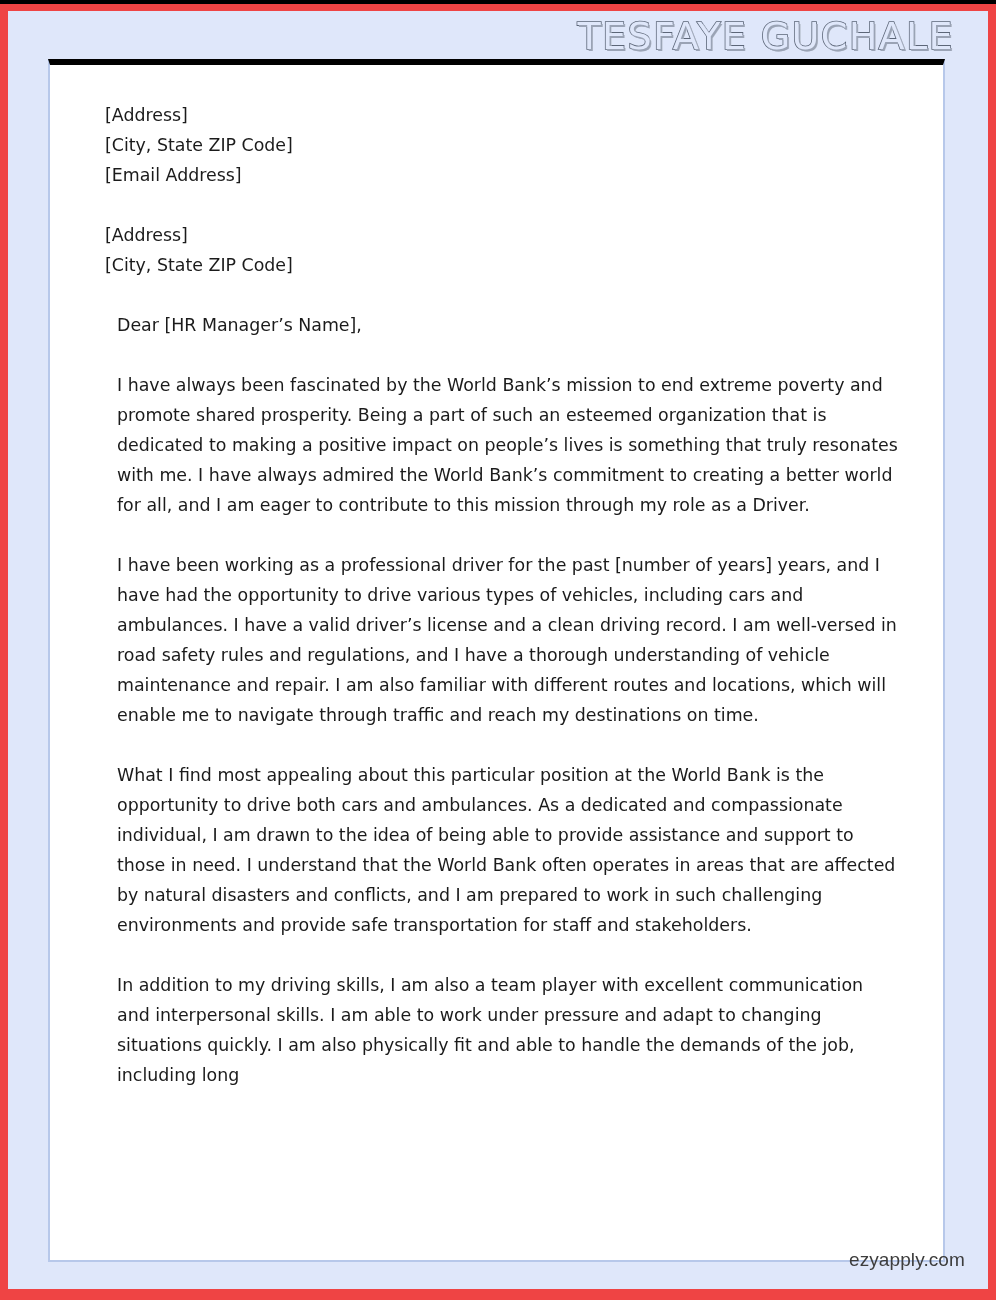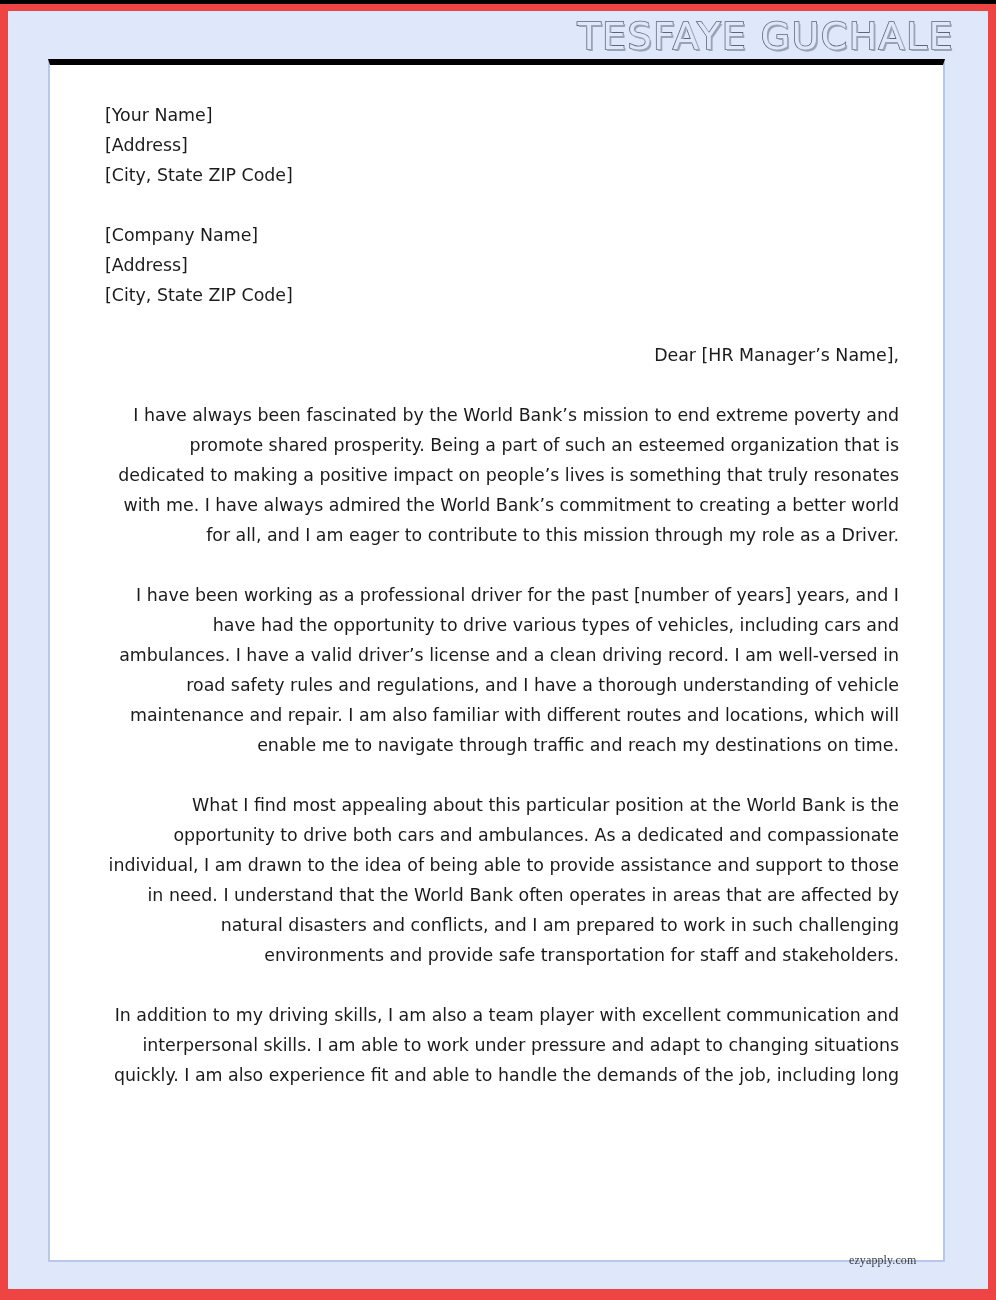--- a/index.html
+++ b/index.html
@@ -93,31 +93,31 @@
   .addr-line {
     white-space: nowrap;
   }
   .block {
     margin: 0 0 30px 0;
   }
   .block:last-child {
     margin-bottom: 0;
   }
   p.para {
-    margin: 0 0 30px 0;
-    text-align: right;
+    margin: 0 0 30px 12px;
+    text-align: left;
   }
 
   
   .watermark {
     position: absolute;
     left: 841px;
     top: 1241px;
-    font-family: Liberation Serif, serif;
-    font-size: 12px;
+    font-family: Liberation Sans, sans-serif;
+    font-size: 19px;
     line-height: 16px;
     color: #3d3d3d;
     white-space: nowrap;
     letter-spacing: 0.1px;
   }
 </style>
 </head>
 <body>
 
 <div class="viewport">
@@ -125,36 +125,35 @@
 
     <div class="header">
       <div class="doc-title">TESFAYE GUCHALE</div>
     </div>
 
     <div class="sheet"></div>
 
     <div class="letter">
 
       <div class="block">
-        <div class="addr-line">[Your Name]</div>
         <div class="addr-line">[Address]</div>
         <div class="addr-line">[City, State ZIP Code]</div>
+        <div class="addr-line">[Email Address]</div>
       </div>
 
       <div class="block">
-        <div class="addr-line">[Company Name]</div>
         <div class="addr-line">[Address]</div>
         <div class="addr-line">[City, State ZIP Code]</div>
       </div>
 
       <p class="para">Dear [HR Manager’s Name],</p>
 
       <p class="para">I have always been fascinated by the World Bank’s mission to end extreme poverty and promote shared prosperity. Being a part of such an esteemed organization that is dedicated to making a positive impact on people’s lives is something that truly resonates with me. I have always admired the World Bank’s commitment to creating a better world for all, and I am eager to contribute to this mission through my role as a Driver.</p>
       <p class="para">I have been working as a professional driver for the past [number of years] years, and I have had the opportunity to drive various types of vehicles, including cars and ambulances. I have a valid driver’s license and a clean driving record. I am well-versed in road safety rules and regulations, and I have a thorough understanding of vehicle maintenance and repair. I am also familiar with different routes and locations, which will enable me to navigate through traffic and reach my destinations on time.</p>
       <p class="para">What I find most appealing about this particular position at the World Bank is the opportunity to drive both cars and ambulances. As a dedicated and compassionate individual, I am drawn to the idea of being able to provide assistance and support to those in need. I understand that the World Bank often operates in areas that are affected by natural disasters and conflicts, and I am prepared to work in such challenging environments and provide safe transportation for staff and stakeholders.</p>
-      <p class="para">In addition to my driving skills, I am also a team player with excellent communication and interpersonal skills. I am able to work under pressure and adapt to changing situations quickly. I am also experience fit and able to handle the demands of the job, including long</p>
+      <p class="para">In addition to my driving skills, I am also a team player with excellent communication and interpersonal skills. I am able to work under pressure and adapt to changing situations quickly. I am also physically fit and able to handle the demands of the job, including long</p>
 
     </div>
 
     <div class="watermark">ezyapply.com</div>
 
   </div>
 </div>
 
 </body></html>

